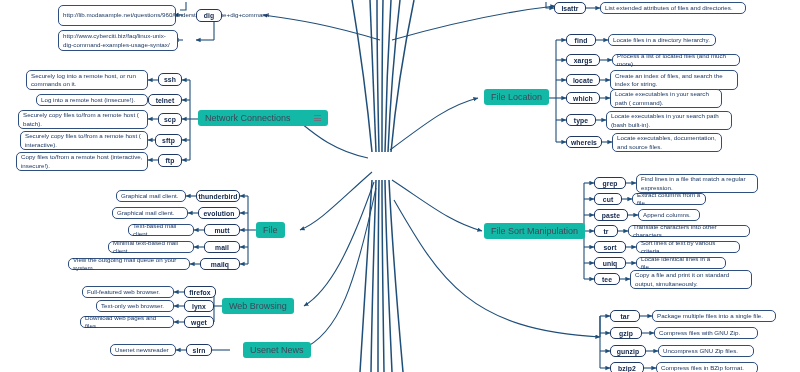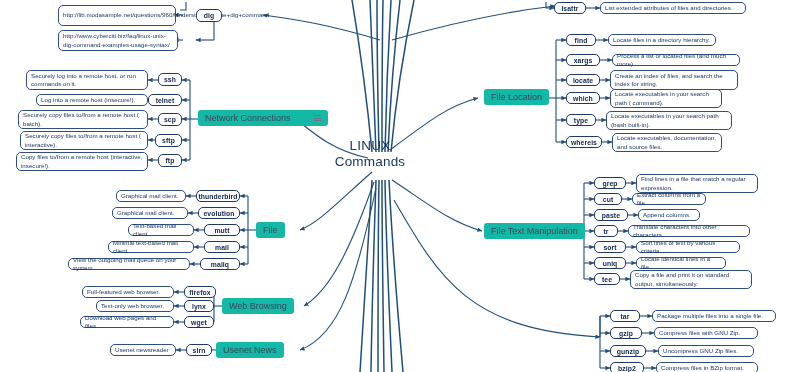--- a/index.html
+++ b/index.html
@@ -176,24 +176,20 @@
       <path d="M600,333 L610,333" marker-end="url(#ar)"></path>
       <path d="M600,351 L610,351" marker-end="url(#ar)"></path>
       <path d="M600,368 L610,368" marker-end="url(#ar)"></path>
       <path d="M640,316 L652,316" marker-end="url(#ar)"></path>
       <path d="M642,333 L654,333" marker-end="url(#ar)"></path>
       <path d="M646,351 L658,351" marker-end="url(#ar)"></path>
       <path d="M644,368 L656,368" marker-end="url(#ar)"></path>
     </g>
   </svg>
 
-  <div id="center">
-    <div>LINUX</div>
-    <div>Commands</div>
-  </div>
 
   <div class="node desc two" style="left:58px;top:5px;width:118px;height:21px">http://lib.modasample.net/questions/960/Understanding+the+dig+command</div>
   <div class="node desc two" style="left:58px;top:30px;width:120px;height:21px">http://www.cyberciti.biz/faq/linux-unix-dig-command-examples-usage-syntax/</div>
   <div class="node cmd" style="left:196px;top:9px;width:26px;height:13px">dig</div>
 
   <div class="node topic" style="left:198px;top:110px;gap:18px;">
     <span>Network Connections</span>
     <span class="bars">
         <i></i>
         <i></i>
@@ -228,21 +224,21 @@
   <div class="node topic" style="left:222px;top:298px;">
     <span>Web Browsing</span>
   </div>
   <div class="node cmd" style="left:184px;top:286px;width:32px;height:12px">firefox</div>
   <div class="node cmd" style="left:184px;top:300px;width:30px;height:12px">lynx</div>
   <div class="node cmd" style="left:184px;top:316px;width:30px;height:12px">wget</div>
   <div class="node desc" style="left:82px;top:286px;width:92px;height:12px">Full-featured web browser.</div>
   <div class="node desc" style="left:96px;top:300px;width:78px;height:12px">Text-only web browser.</div>
   <div class="node desc" style="left:80px;top:316px;width:94px;height:12px">Download web pages and files.</div>
 
-  <div class="node topic" style="left:216px;top:342px;">
+  <div class="node topic" style="left:243px;top:342px;">
     <span>Usenet News</span>
   </div>
   <div class="node cmd" style="left:186px;top:344px;width:26px;height:12px">slrn</div>
   <div class="node desc" style="left:110px;top:344px;width:66px;height:12px">Usenet newsreader</div>
 
   <div class="node cmd" style="left:554px;top:2px;width:32px;height:12px">lsattr</div>
   <div class="node desc" style="left:600px;top:2px;width:146px;height:12px">List extended attributes of files and directories.</div>
 
   <div class="node topic" style="left:484px;top:89px;">
     <span>File Location</span>
@@ -254,21 +250,21 @@
   <div class="node cmd" style="left:566px;top:114px;width:30px;height:12px">type</div>
   <div class="node cmd" style="left:566px;top:136px;width:36px;height:12px">whereis</div>
   <div class="node desc" style="left:608px;top:34px;width:108px;height:12px">Locate files in a directory hierarchy.</div>
   <div class="node desc" style="left:612px;top:54px;width:128px;height:12px">Process a list of located files (and much more).</div>
   <div class="node desc two" style="left:610px;top:70px;width:128px;height:20px">Create an index of files, and search the index for string.</div>
   <div class="node desc two" style="left:610px;top:89px;width:112px;height:19px">Locate executables in your search path ( command).</div>
   <div class="node desc two" style="left:606px;top:111px;width:126px;height:19px">Locate executables in your search path (bash built-in).</div>
   <div class="node desc two" style="left:612px;top:133px;width:110px;height:19px">Locate executables, documentation, and source files.</div>
 
   <div class="node topic" style="left:484px;top:223px;">
-    <span>File Text Manipulation</span>
+    <span>File Sort Manipulation</span>
   </div>
   <div class="node cmd" style="left:594px;top:177px;width:32px;height:12px">grep</div>
   <div class="node cmd" style="left:594px;top:193px;width:28px;height:12px">cut</div>
   <div class="node cmd" style="left:594px;top:209px;width:34px;height:12px">paste</div>
   <div class="node cmd" style="left:594px;top:225px;width:24px;height:12px">tr</div>
   <div class="node cmd" style="left:594px;top:241px;width:32px;height:12px">sort</div>
   <div class="node cmd" style="left:594px;top:257px;width:32px;height:12px">uniq</div>
   <div class="node cmd" style="left:594px;top:273px;width:26px;height:12px">tee</div>
   <div class="node desc two" style="left:636px;top:174px;width:122px;height:19px">Find lines in a file that match a regular expression.</div>
   <div class="node desc" style="left:632px;top:193px;width:74px;height:12px">Extract columns from a file.</div>

